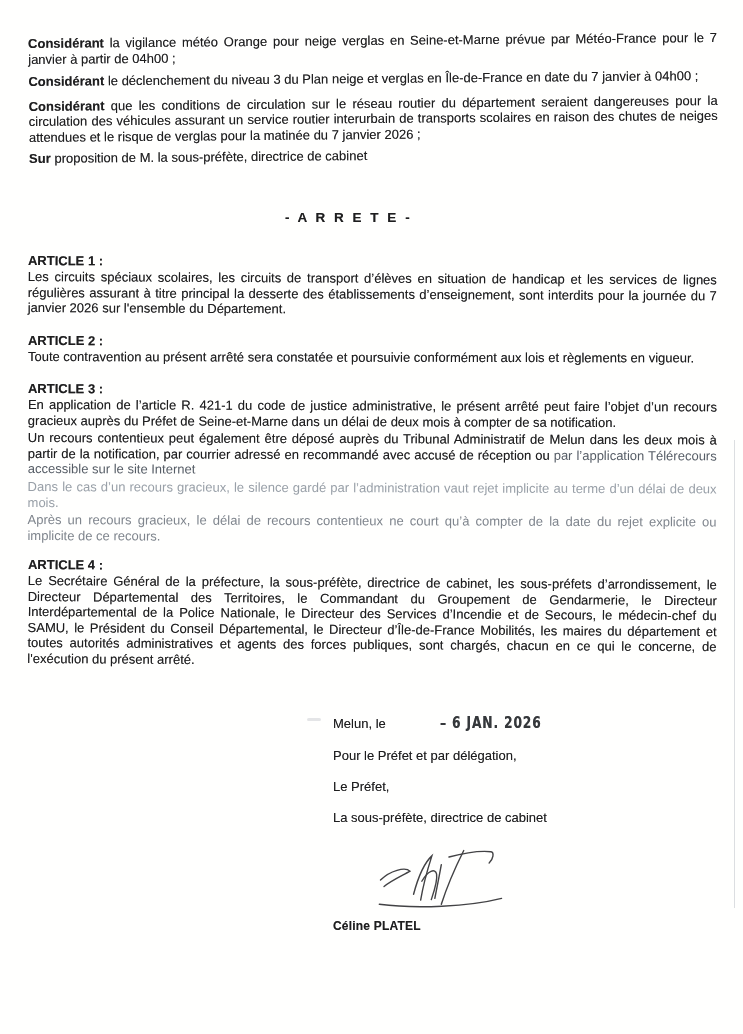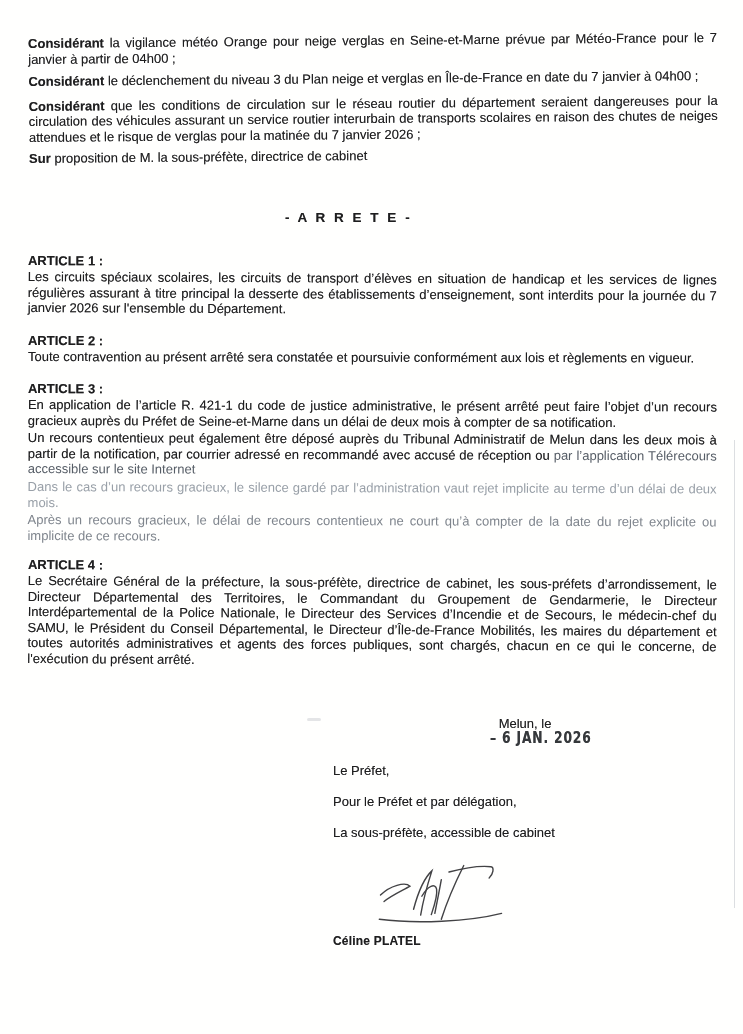--- a/index.html
+++ b/index.html
@@ -21,21 +21,21 @@
   .a1{margin-top:28px;transform:rotate(0.28deg);transform-origin:left top;}
   .a2{margin-top:17px;transform:rotate(0.12deg);transform-origin:left top;}
   .a3{margin-top:16px;transform:rotate(0.2deg);transform-origin:left top;}
   .a4{margin-top:14px;transform:rotate(0.35deg);transform-origin:left top;}
   .article .para{margin-bottom:0;}
   .article .para + .para{margin-top:2px;}
   .txt-light{color:#565d66;text-shadow:none;}
   .faded{color:#99a0a8;text-shadow:none;}
   .semi-faded{color:#7f858d;text-shadow:none;}
   .sig-block{margin-top:50px;margin-left:305px;}
-  .sig-row{display:flex;align-items:center;font-size:13px;flex-direction:column;}
+  .sig-row{display:flex;align-items:flex-start;font-size:13px;}
   .stamp{display:inline-block;margin-left:54px;margin-top:-2px;
          font-family:"DejaVu Sans",sans-serif;font-weight:700;font-size:15px;
          letter-spacing:1px;color:#35383b;transform:scaleX(0.82);
          transform-origin:left top;white-space:nowrap;}
   .sig-line{font-size:13px;margin-top:16px;}
   .signature-wrap{margin-top:22px;margin-left:2px;width:215px;height:62px;}
   .signatory{font-size:12px;font-weight:700;margin-top:10px;letter-spacing:.2px;}
   .scan-line{position:absolute;right:8px;top:440px;width:1px;height:468px;
              background:#c9ccd1;opacity:.65;}
   .smudge{position:absolute;left:307px;top:718px;width:14px;height:3px;
@@ -76,23 +76,23 @@
   <section class="article a4">
     <h3 class="art-head">ARTICLE 4 :</h3>
     <p class="para">Le Secrétaire Général de la préfecture, la sous-préfète, directrice de cabinet, les sous-préfets d’arrondissement, le Directeur Départemental des Territoires, le Commandant du Groupement de Gendarmerie, le Directeur Interdépartemental de la Police Nationale, le Directeur des Services d’Incendie et de Secours, le médecin-chef du SAMU, le Président du Conseil Départemental, le Directeur d’Île-de-France Mobilités, les maires du département et toutes autorités administratives et agents des forces publiques, sont chargés, chacun en ce qui le concerne, de l'exécution du présent arrêté.</p>
   </section>
 
   <div class="sig-block">
     <div class="sig-row">
       <span>Melun, le</span>
       <span class="stamp">– 6 JAN. 2026</span>
     </div>
+    <div class="sig-line">Pour le Préfet et par délégation,</div>
     <div class="sig-line">Le Préfet,</div>
-    <div class="sig-line">Pour le Préfet et par délégation,</div>
-    <div class="sig-line">La sous-préfète, accessible de cabinet</div>
+    <div class="sig-line">La sous-préfète, directrice de cabinet</div>
 
     <div class="signature-wrap">
       <svg width="215" height="62" viewBox="0 0 230 105">
         <g fill="none" stroke="#333336" stroke-width="2.4" stroke-linecap="round" opacity="0.92">
           <path d="M10,56 C26,40 52,33 60,41 C48,48 28,57 16,67"></path>
           <path d="M66,80 C74,50 85,26 97,15 C89,40 82,66 78,90"></path>
           <path d="M80,58 C90,40 103,35 105,46 C107,58 100,77 96,89"></path>
           <path d="M113,30 C109,52 105,72 102,87"></path>
           <path d="M151,6 C137,34 121,72 113,97"></path>
           <path d="M126,17 C152,10 178,6 197,8 C203,9 201,21 194,27"></path>

